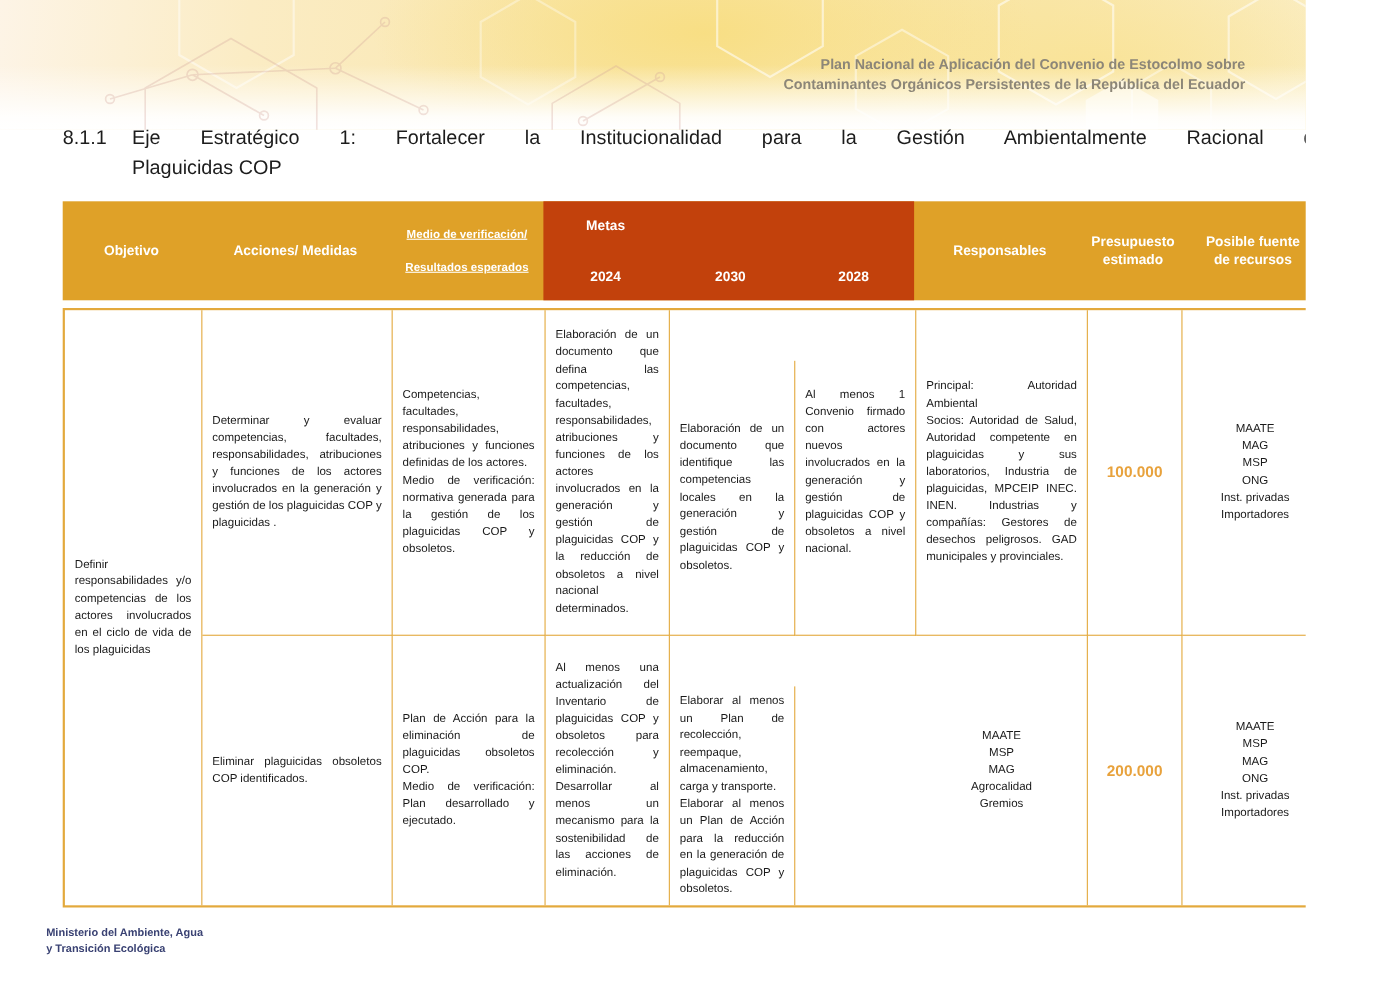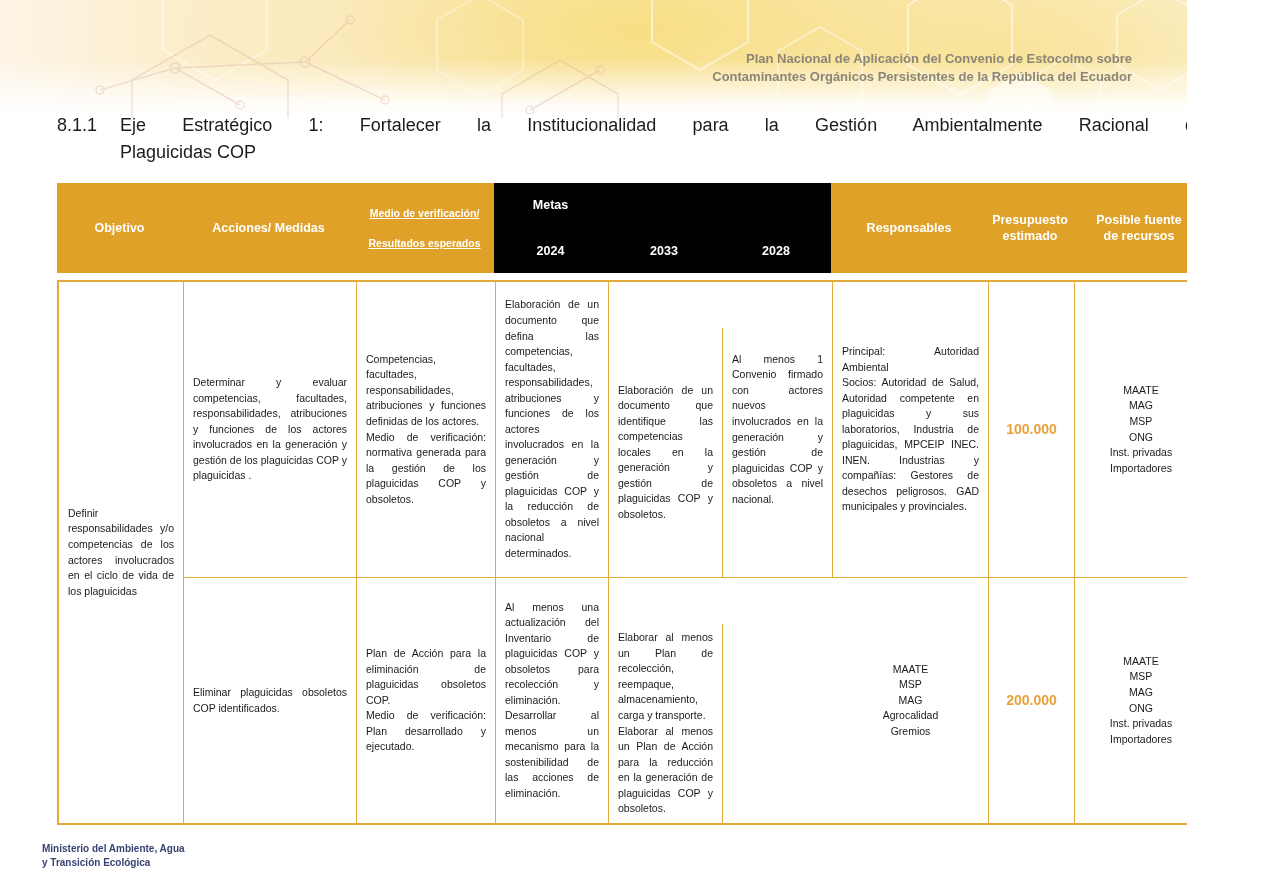--- a/index.html
+++ b/index.html
@@ -29,21 +29,21 @@
   .sec-line1{text-align:justify;text-align-last:justify;}
   .sec-line2{text-align:left;}
   
   .tbl{position:absolute;top:183px;left:57px;width:1148px;}
   .tbl-head{
     display:grid;grid-template-columns:125px 173px 139px 337px 156px 86px 132px;
     height:90px;background:#dfa128;color:#ffffff;font-weight:bold;margin-bottom:7px;
   }
   .hc{display:flex;align-items:center;justify-content:center;text-align:center;font-size:12.5px;line-height:1.3;white-space:pre-line;}
   .hc-medio{font-size:10.5px;line-height:2.9;text-decoration:underline;}
-  .metas-block{background:#000000;display:grid;grid-template-columns:113px 114px 110px;}
+  .metas-block{background:#c2410c;display:grid;grid-template-columns:113px 114px 110px;}
   .metas-col{display:flex;flex-direction:column;align-items:center;justify-content:flex-end;padding-bottom:15px;font-size:12.5px;}
   .metas-first{justify-content:space-between;padding-top:15px;}
   .year{font-size:12.5px;}
   
   .tbl-body{
     display:grid;grid-template-columns:125px 173px 139px 113px 114px 110px 156px 86px 132px;
     grid-template-rows:296px 245px;border:2px solid #e3a93c;background:#ffffff;
   }
   .cell{border-right:1.5px solid #e3a93c;padding:16px 9px;display:flex;align-items:center;font-size:10.5px;line-height:1.48;}
   .cell.last{border-right:none;}
@@ -117,21 +117,21 @@
       <div class="hc">Objetivo</div>
       <div class="hc">Acciones/ Medidas</div>
       <div class="hc hc-medio">Medio de verificación/
 Resultados esperados</div>
       <div class="metas-block">
         <div class="metas-col metas-first">
           <div>Metas</div>
           <div class="year">2024</div>
         </div>
         <div class="metas-col">
-          <div class="year">2033</div>
+          <div class="year">2030</div>
         </div>
         <div class="metas-col">
           <div class="year">2028</div>
         </div>
       </div>
       <div class="hc">Responsables</div>
       <div class="hc">Presupuesto
 estimado</div>
       <div class="hc">Posible fuente
 de recursos</div>

